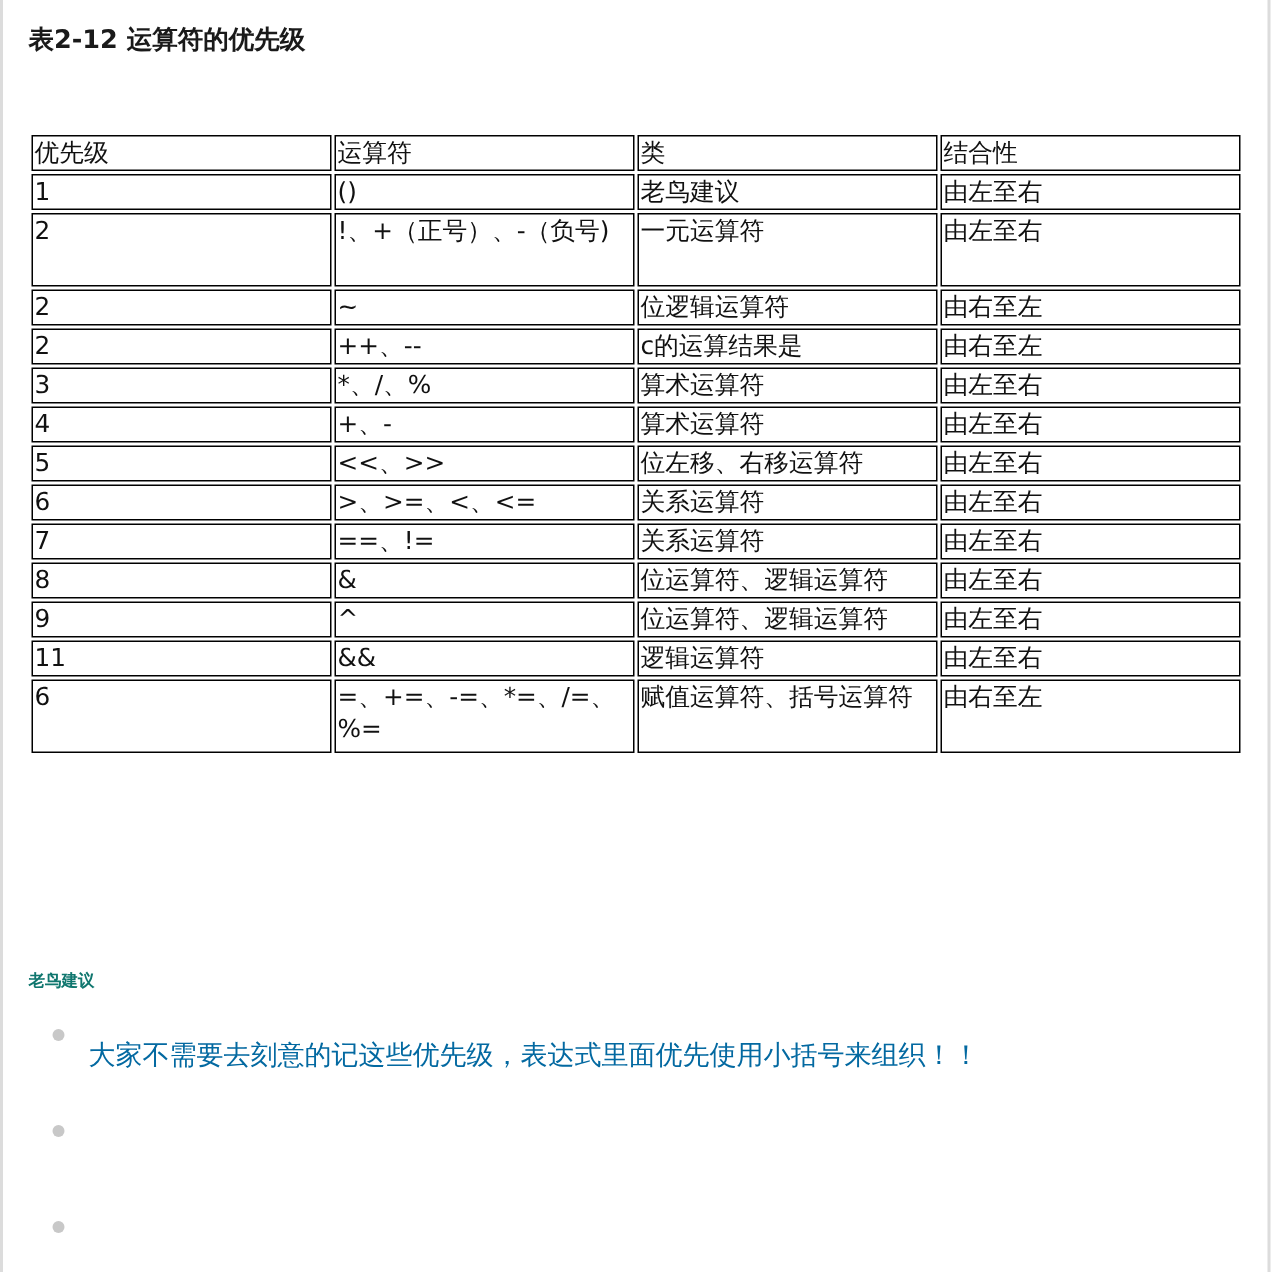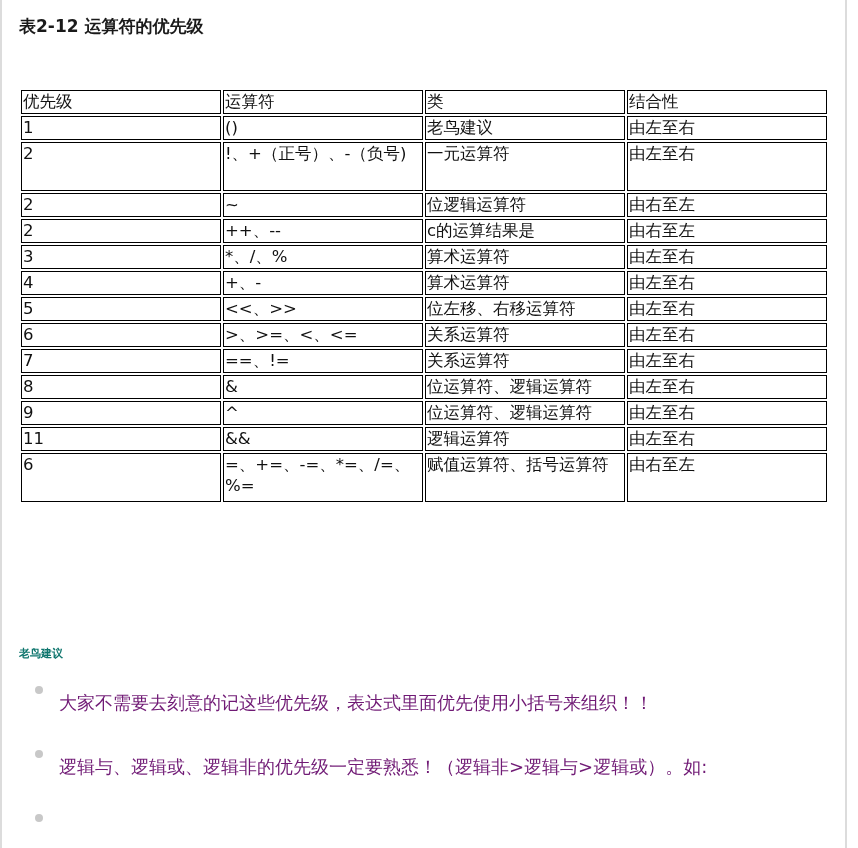--- a/index.html
+++ b/index.html
@@ -27,21 +27,21 @@
   .advice-title {
     position: absolute; left: 19px; top: 646px;
     font-size: 11px; font-weight: bold; color: #0f766e;
   }
   ul.tips { position: absolute; left: 0; top: 680px; margin: 0; padding: 0; list-style: none; width: 840px; }
   ul.tips li { position: relative; height: 64px; }
   ul.tips li .bullet {
     position: absolute; left: 35px; top: 6px; width: 8px; height: 8px; border-radius: 50%; background: #c8c8c8;
   }
   ul.tips li .text {
-    position: absolute; left: 59px; top: 11px; font-size: 18px; color: #701a75; white-space: nowrap;
+    position: absolute; left: 59px; top: 11px; font-size: 18px; color: #0369a1; white-space: nowrap;
   }
 </style>
 </head>
 <body>
 
 <div class="edge-left"></div>
 <div class="edge-right"></div>
 
 <div class="title">表2-12 运算符的优先级</div>
 
@@ -142,18 +142,17 @@
 
 <div class="advice-title">老鸟建议</div>
 
 <ul class="tips">
   <li>
     <span class="bullet"></span>
     <span class="text">大家不需要去刻意的记这些优先级，表达式里面优先使用小括号来组织！！</span>
   </li>
   <li>
     <span class="bullet"></span>
-    <span class="text">逻辑与、逻辑或、逻辑非的优先级一定要熟悉！（逻辑非&gt;逻辑与&gt;逻辑或）。如:</span>
   </li>
   <li>
     <span class="bullet"></span>
   </li>
 </ul>
 
 </body></html>

